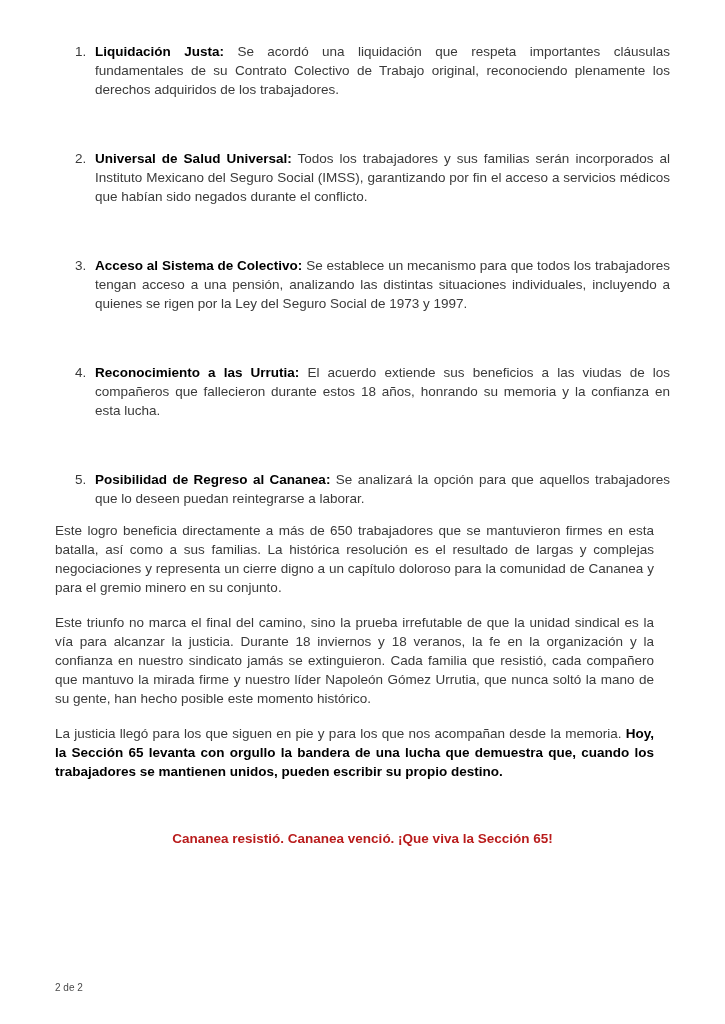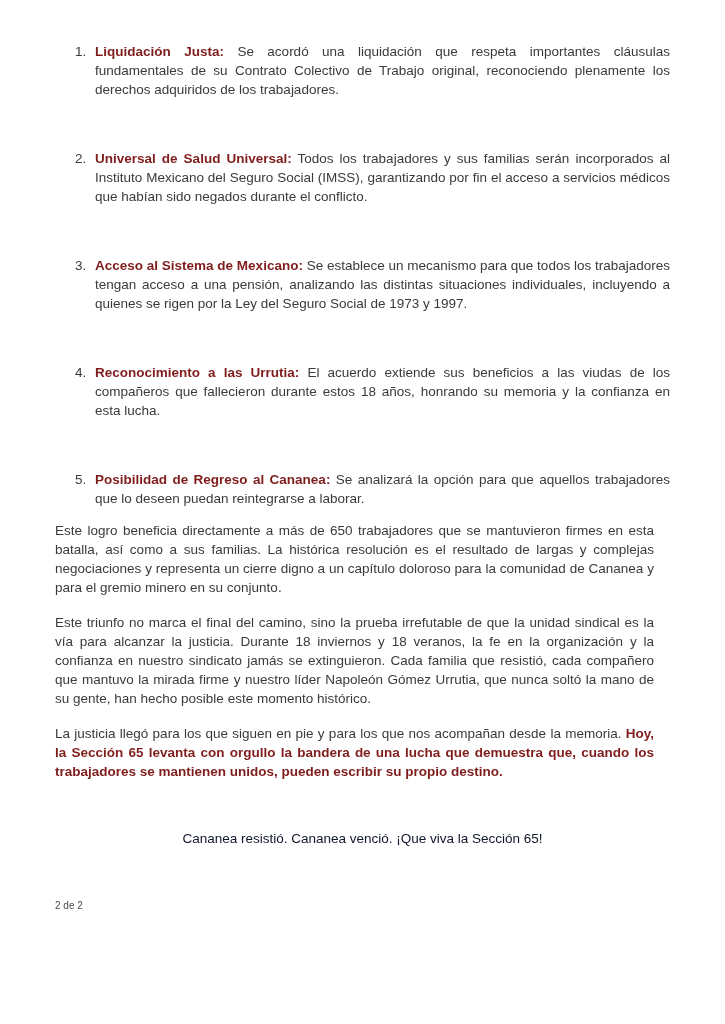--- a/index.html
+++ b/index.html
@@ -34,36 +34,36 @@
     flex: 0 0 14px;
     padding-right: 6px;
     text-align: left;
   }
   .list-text {
     flex: 1;
     text-align: justify;
   }
   b, .bold {
     font-weight: bold;
-    color: #7f1d1d;
+    color: #000000;
   }
   .para {
     text-align: justify;
     margin: 0 16px 16px 0;
   }
   .closing-line {
     margin-top: 48px;
     text-align: center;
-    font-weight: normal;
-    color: #0f172a;
+    font-weight: bold;
+    color: #b91c1c;
   }
   .footer {
     position: absolute;
     left: 55px;
-    top: 900px;
+    top: 982px;
     font-size: 10px;
     line-height: 12px;
     color: #4a4a4a;
   }
 </style>
 </head>
 <body>
 
 <div class="page">
 
@@ -74,21 +74,21 @@
       <div class="list-text"><b>Liquidación Justa:</b> <span>Se acordó una liquidación que respeta importantes cláusulas fundamentales de su Contrato Colectivo de Trabajo original, reconociendo plenamente los derechos adquiridos de los trabajadores.</span></div>
     </div>
 
     <div class="list-item">
       <span class="list-num">2.</span>
       <div class="list-text"><b>Universal de Salud Universal:</b> <span>Todos los trabajadores y sus familias serán incorporados al Instituto Mexicano del Seguro Social (IMSS), garantizando por fin el acceso a servicios médicos que habían sido negados durante el conflicto.</span></div>
     </div>
 
     <div class="list-item">
       <span class="list-num">3.</span>
-      <div class="list-text"><b>Acceso al Sistema de Mexicano:</b> <span>Se establece un mecanismo para que todos los trabajadores tengan acceso a una pensión, analizando las distintas situaciones individuales, incluyendo a quienes se rigen por la Ley del Seguro Social de 1973 y 1997.</span></div>
+      <div class="list-text"><b>Acceso al Sistema de Colectivo:</b> <span>Se establece un mecanismo para que todos los trabajadores tengan acceso a una pensión, analizando las distintas situaciones individuales, incluyendo a quienes se rigen por la Ley del Seguro Social de 1973 y 1997.</span></div>
     </div>
 
     <div class="list-item">
       <span class="list-num">4.</span>
       <div class="list-text"><b>Reconocimiento a las Urrutia:</b> <span>El acuerdo extiende sus beneficios a las viudas de los compañeros que fallecieron durante estos 18 años, honrando su memoria y la confianza en esta lucha.</span></div>
     </div>
 
     <div class="list-item">
       <span class="list-num">5.</span>
       <div class="list-text"><b>Posibilidad de Regreso al Cananea:</b> <span>Se analizará la opción para que aquellos trabajadores que lo deseen puedan reintegrarse a laborar.</span></div>

